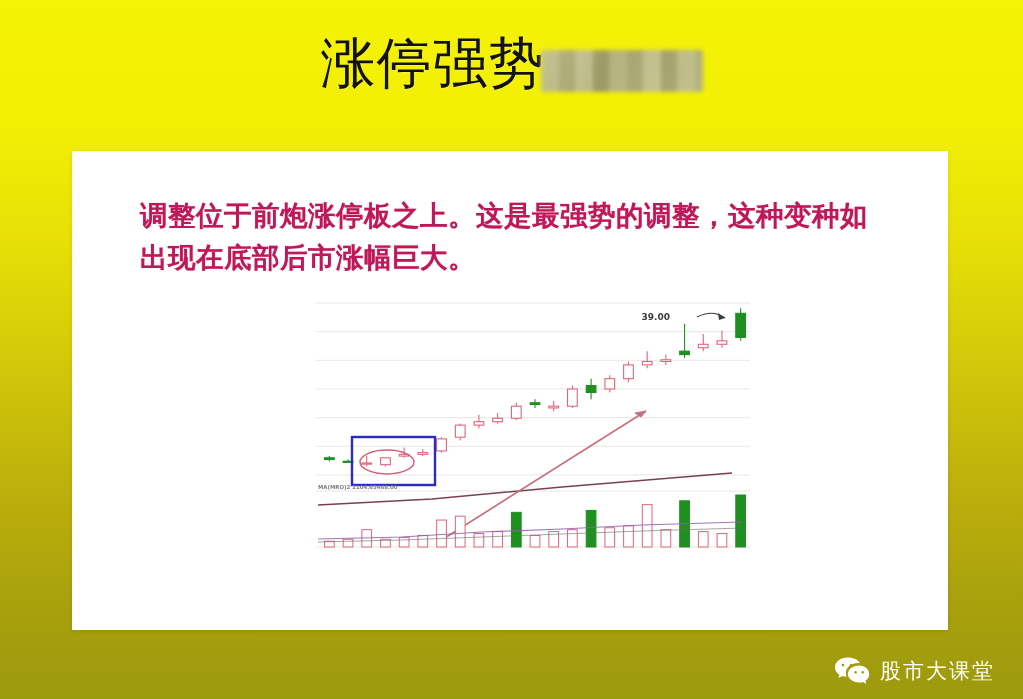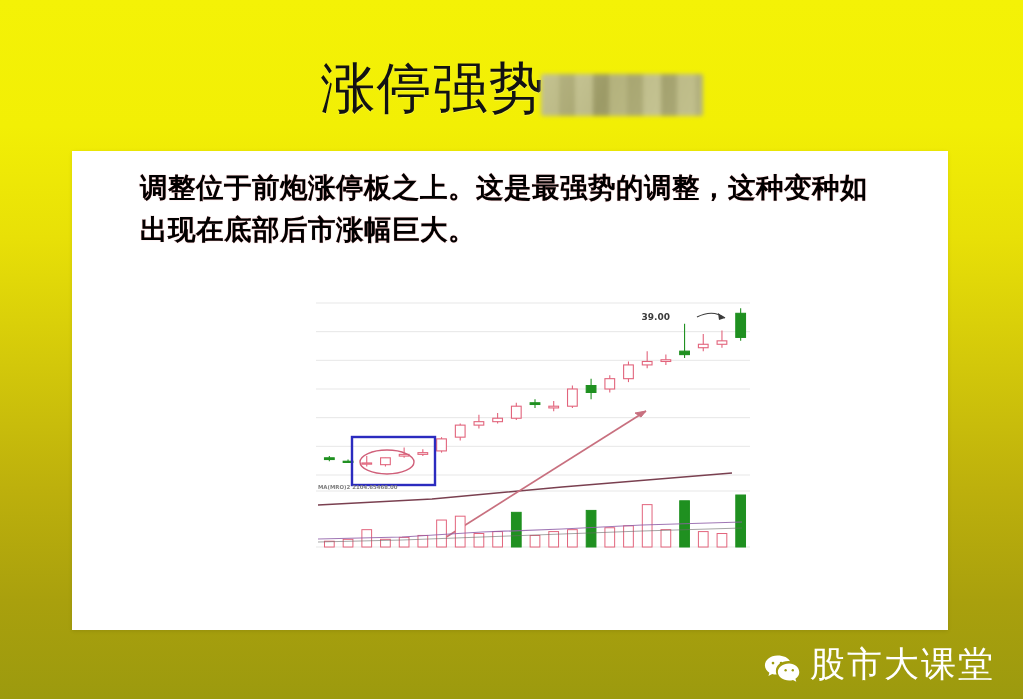--- a/index.html
+++ b/index.html
@@ -30,21 +30,21 @@
   }
 
   
   #title-row {
     position: absolute;
     left: 0;
     top: 36px;
     width: 1023px;
     height: 80px;
     display: flex;
-    align-items: flex-end;
+    align-items: flex-start;
     justify-content: center;
   }
   #slide-title {
     font-family: "DejaVu Serif", "Liberation Serif", serif;
     font-size: 55px;
     line-height: 1;
     color: #121212;
     letter-spacing: 1px;
     white-space: nowrap;
     text-shadow: 0 1px 0 rgba(255,255,255,0.25);
@@ -73,23 +73,23 @@
     top: 151px;
     width: 876px;
     height: 479px;
     background: #ffffff;
     box-shadow: 0 1px 4px rgba(0,0,0,0.10);
   }
 
   #body-text {
     position: absolute;
     left: 68px;
-    top: 16px;
+    top: 44px;
     width: 740px;
-    color: #000000;
+    color: #be185d;
     font-size: 27.5px;
     line-height: 1.52;
     font-weight: 700;
     letter-spacing: 0.5px;
     text-shadow: 0 0 1px rgba(224,32,32,0.45);
   }
 
   
   #chart-wrap {
     position: absolute;
@@ -105,22 +105,22 @@
   #watermark {
     position: absolute;
     right: 28px;
     bottom: 14px;
     display: flex;
     align-items: center;
     gap: 10px;
   }
   #wechat-icon { width: 36px; height: 30px; display: block; }
   #watermark-label {
-    font-family: Liberation Mono, monospace;
-    font-size: 35px;
+    font-family: Liberation Sans, sans-serif;
+    font-size: 21px;
     color: #ffffff;
     letter-spacing: 2px;
     line-height: 1;
     white-space: nowrap;
   }
 </style>
 </head>
 <body>
 
 <div id="slide">

